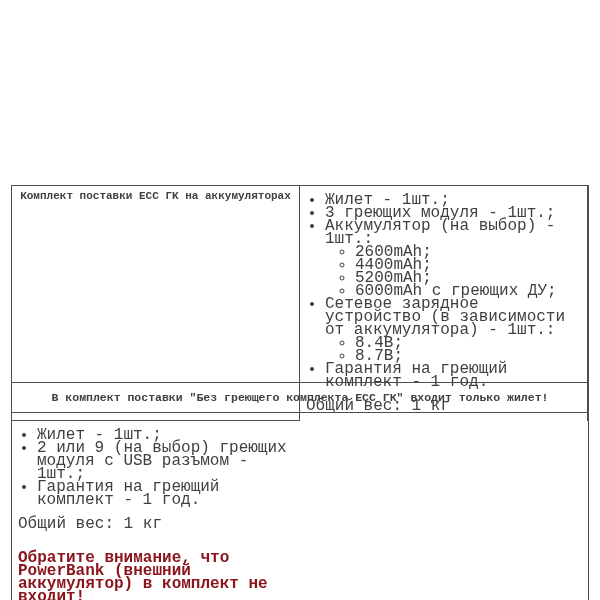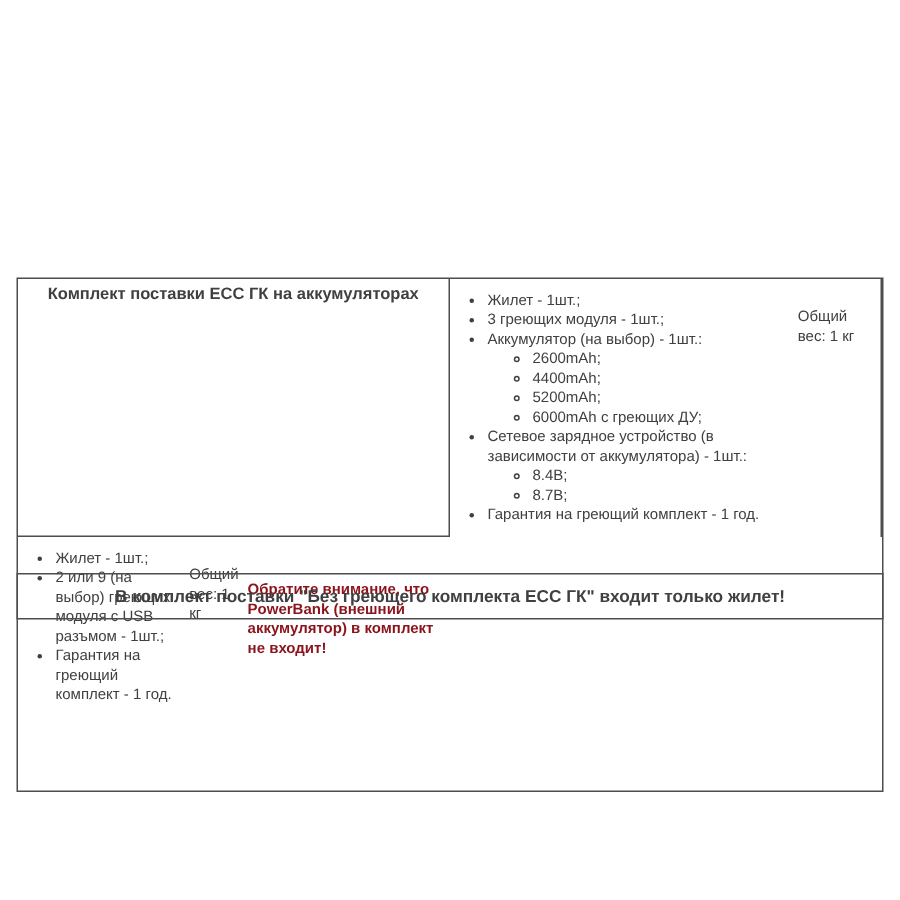--- a/index.html
+++ b/index.html
@@ -12,21 +12,21 @@
   html, body {
     margin: 0;
     padding: 0;
     background: var(--bg-color, #fff);
   }
   .canvas {
     position: relative;
     width: 600px;
     height: 600px;
     background: var(--bg-color, #fff);
-    font-family: Liberation Sans, sans-serif;
+    font-family: Liberation Mono, monospace;
     color: var(--text-color, #404040);
     overflow: hidden;
   }
   .pkg-table {
     position: absolute;
     left: 11px;
     top: 185px;
     width: 578px;
     border: 1px solid var(--border-color, #4d4d4d);
     display: grid;
@@ -40,23 +40,23 @@
     border-bottom: 1px solid var(--border-color, #4d4d4d);
     line-height: 13px;
   }
   .pkg-header-cell.left {
     border-right: 1px solid var(--border-color, #4d4d4d);
   }
   .pkg-cell {
     min-height: 169px;
     padding: 8px 10px 8px 0;
     display: flex;
-    flex-direction: row;
+    flex-direction: column;
     justify-content: space-between;
-    font-size: 10px;
+    font-size: 16px;
     line-height: 13px;
   }
   .pkg-cell.left {
     border-right: 1px solid var(--border-color, #4d4d4d);
   }
   ul.item-list {
     margin: 0;
     padding-left: 25px;
     list-style: disc;
   }

